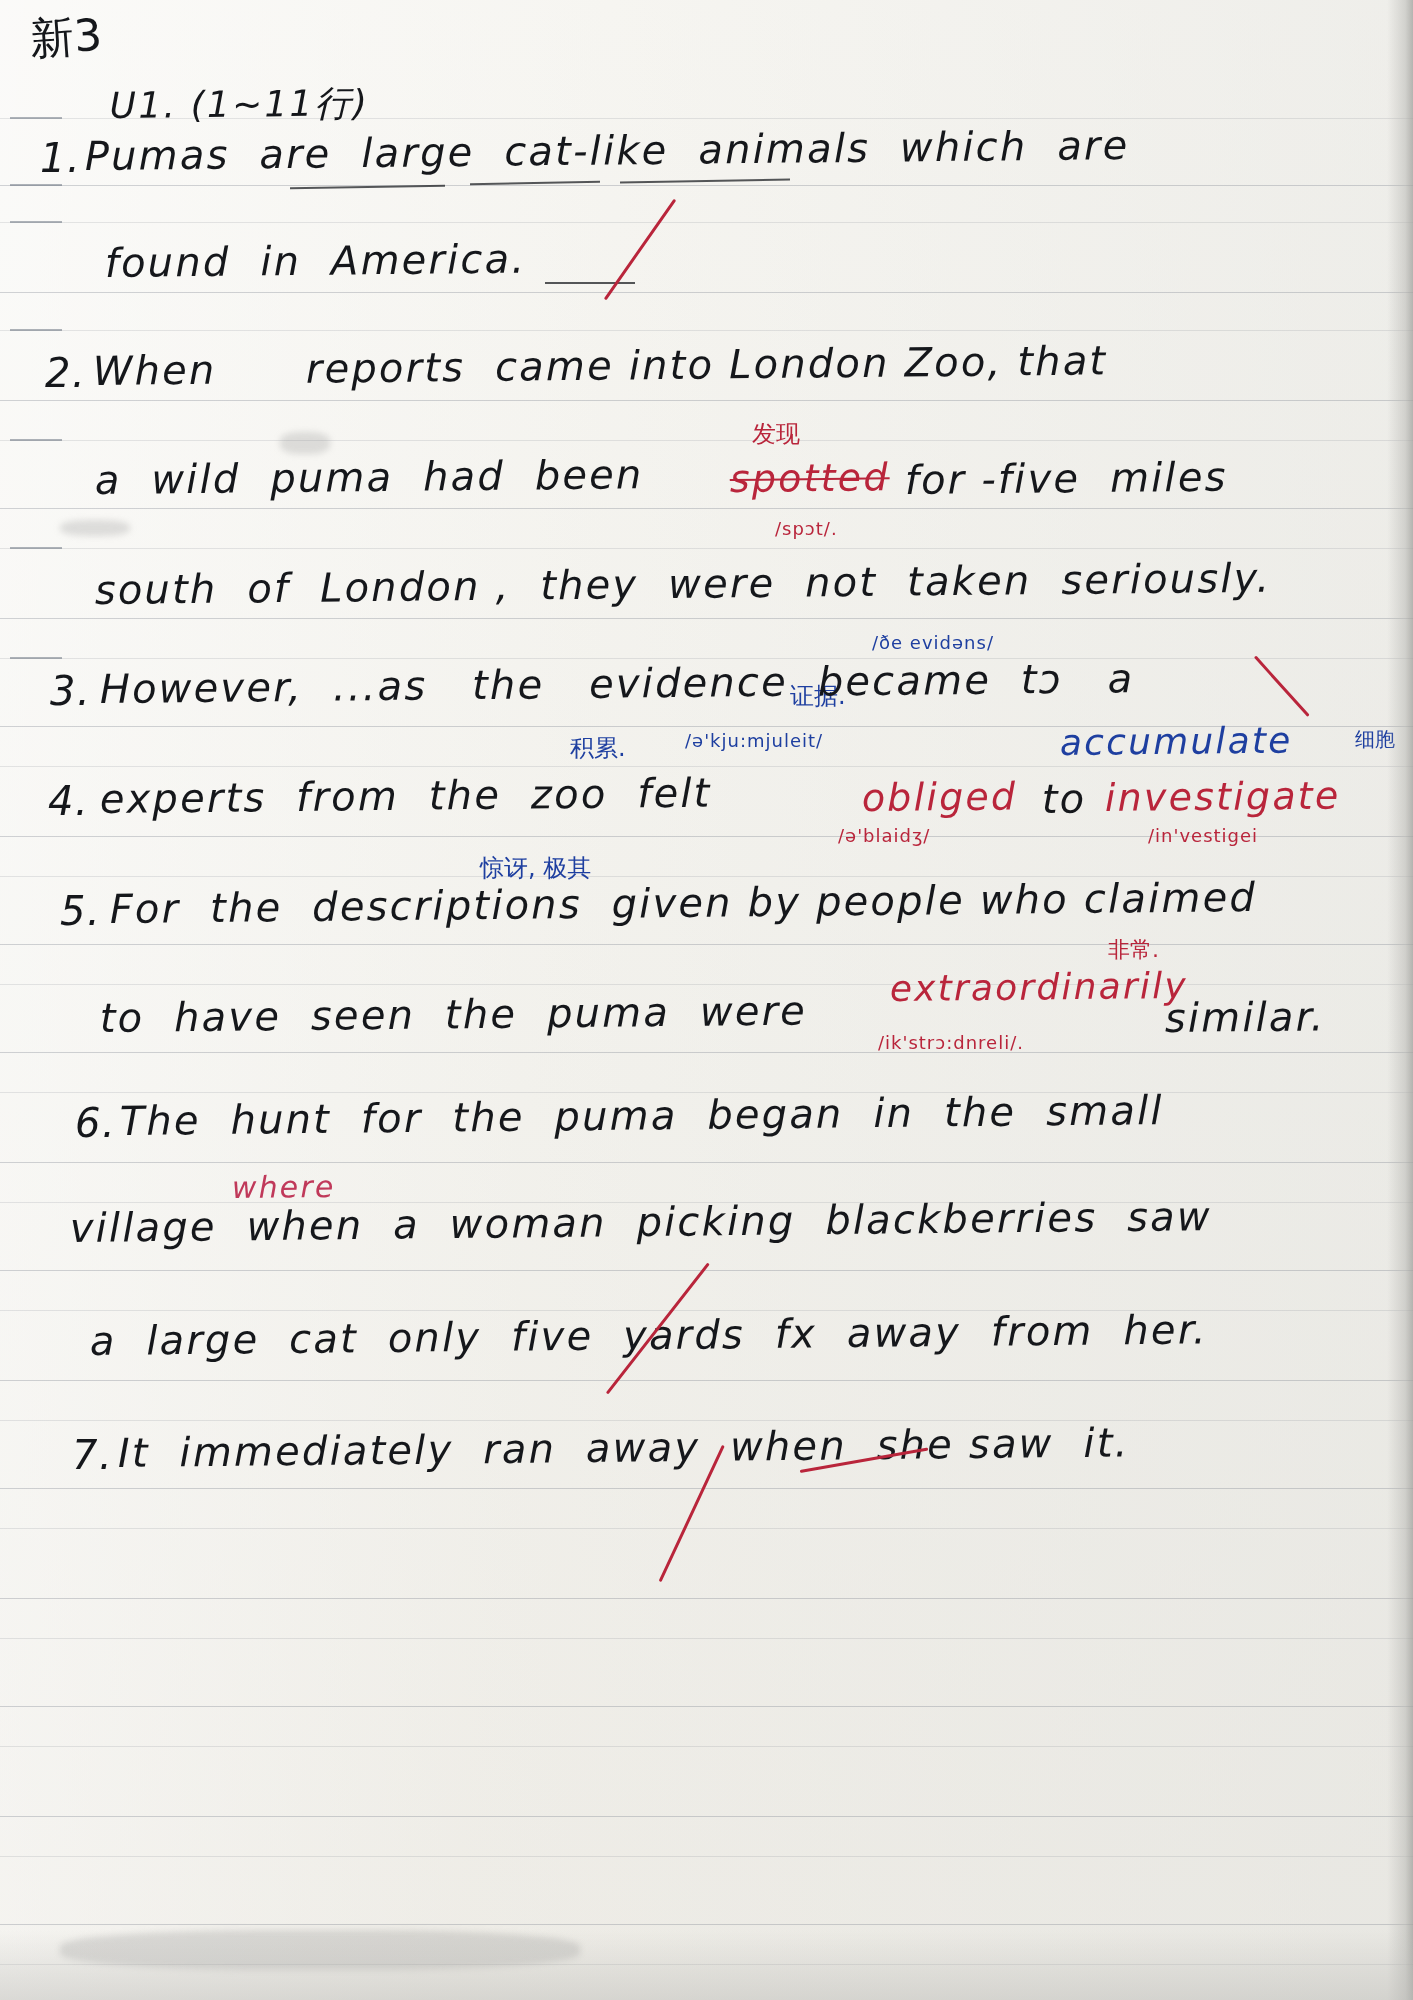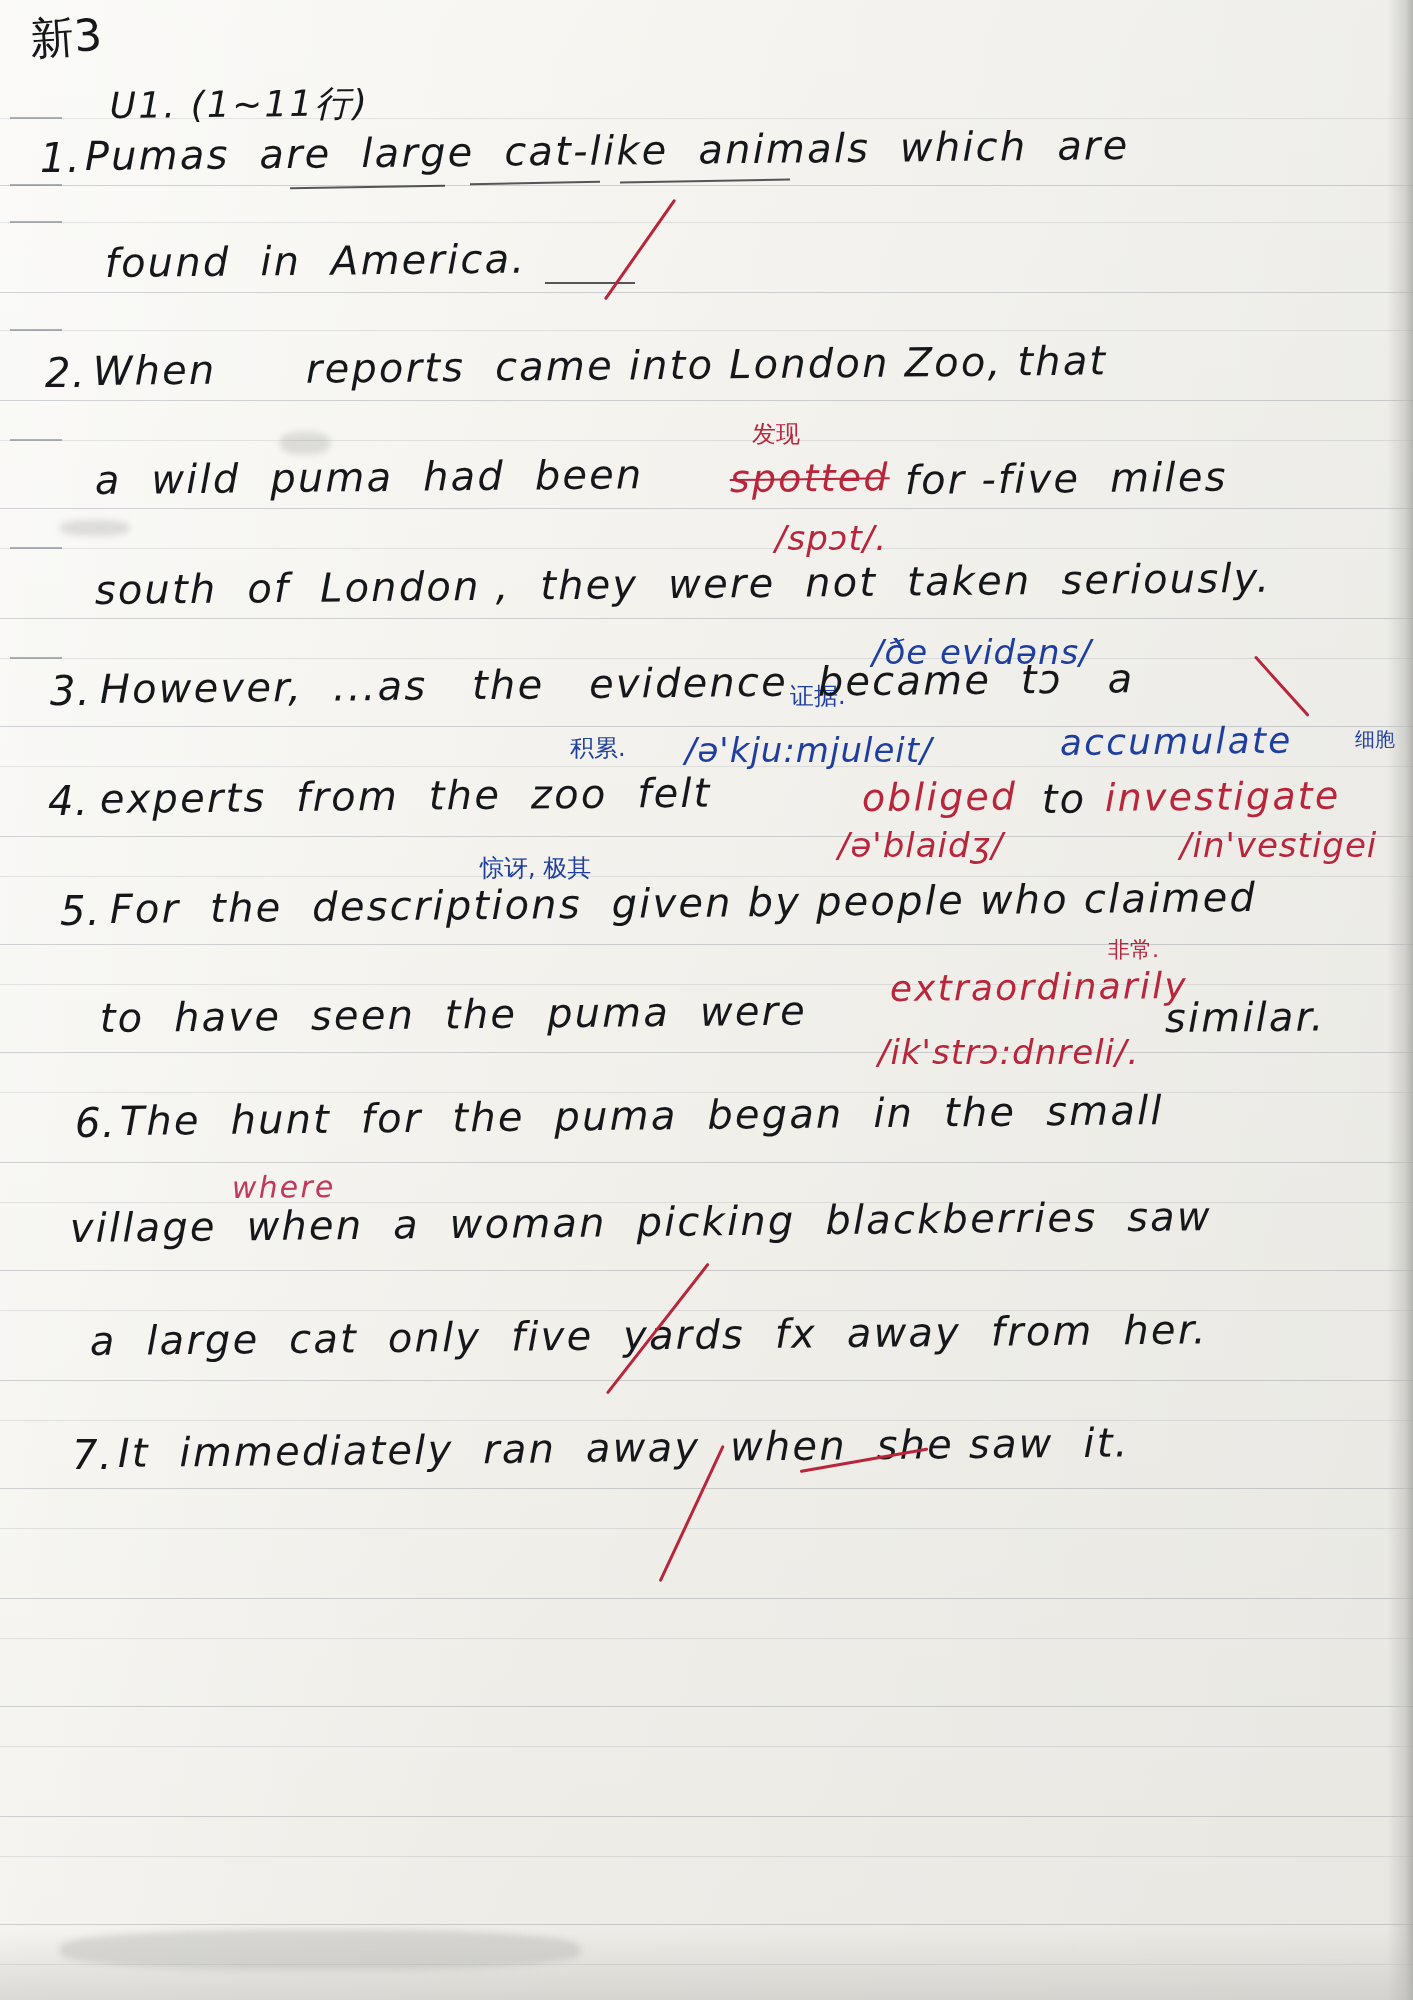--- a/index.html
+++ b/index.html
@@ -67,22 +67,21 @@
   .main {
     font-size: 40px;
     font-style: italic;
     font-weight: 400;
     letter-spacing: 2.2px;
     transform: rotate(-0.6deg);
     transform-origin: left bottom;
   }
   .num { font-size: 40px; font-style: italic; }
   .small {
-    font-size: 34px;
-    font-style: italic;
+    font-size: 18px;
     letter-spacing: 1px;
   }
   .cn {
     font-size: 24px;
     font-family: "DejaVu Sans", sans-serif;
     letter-spacing: 0;
     font-style: normal;
   }
   .cn-big {
     font-size: 44px;
@@ -209,21 +208,21 @@
   <div class="hw ink-blue small" style="left:685px; top:730px;">/ə'kju:mjuleit/</div>
   <div class="hw ink-blue main" style="left:1060px; top:722px; font-size:36px;">accumulate</div>
   <div class="hw ink-blue cn" style="left:1355px; top:726px; font-size:20px;">细胞</div>
 
   <div class="hw ink-black num" style="left:48px; top:778px;">4.</div>
   <div class="hw ink-black main" style="left:100px; top:776px;">experts  from  the  zoo  felt</div>
   <div class="hw ink-red main" style="left:862px; top:776px; font-size:38px;">obliged</div>
   <div class="hw ink-black main" style="left:1042px; top:776px;">to</div>
   <div class="hw ink-red main" style="left:1105px; top:776px; font-size:38px;">investigate</div>
   <div class="hw ink-red small" style="left:838px; top:825px;">/ə'blaidʒ/</div>
-  <div class="hw ink-red small" style="left:1180px; top:825px;">/in'vestigei</div>
+  <div class="hw ink-red small" style="left:1148px; top:825px;">/in'vestigei</div>
 
   <div class="hw ink-blue cn" style="left:480px; top:852px;">惊讶, 极其</div>
 
   <div class="hw ink-black num" style="left:60px; top:888px;">5.</div>
   <div class="hw ink-black main" style="left:110px; top:886px;">For  the  descriptions  given by people who claimed</div>
 
   <div class="hw ink-red cn" style="left:1108px; top:935px; font-size:22px;">非常.</div>
   <div class="hw ink-red main" style="left:890px; top:968px; font-size:36px;">extraordinarily</div>
   <div class="hw ink-red small" style="left:870px; top:1032px;margin-left:8px;">/ik'strɔ:dnreli/.</div>
 

